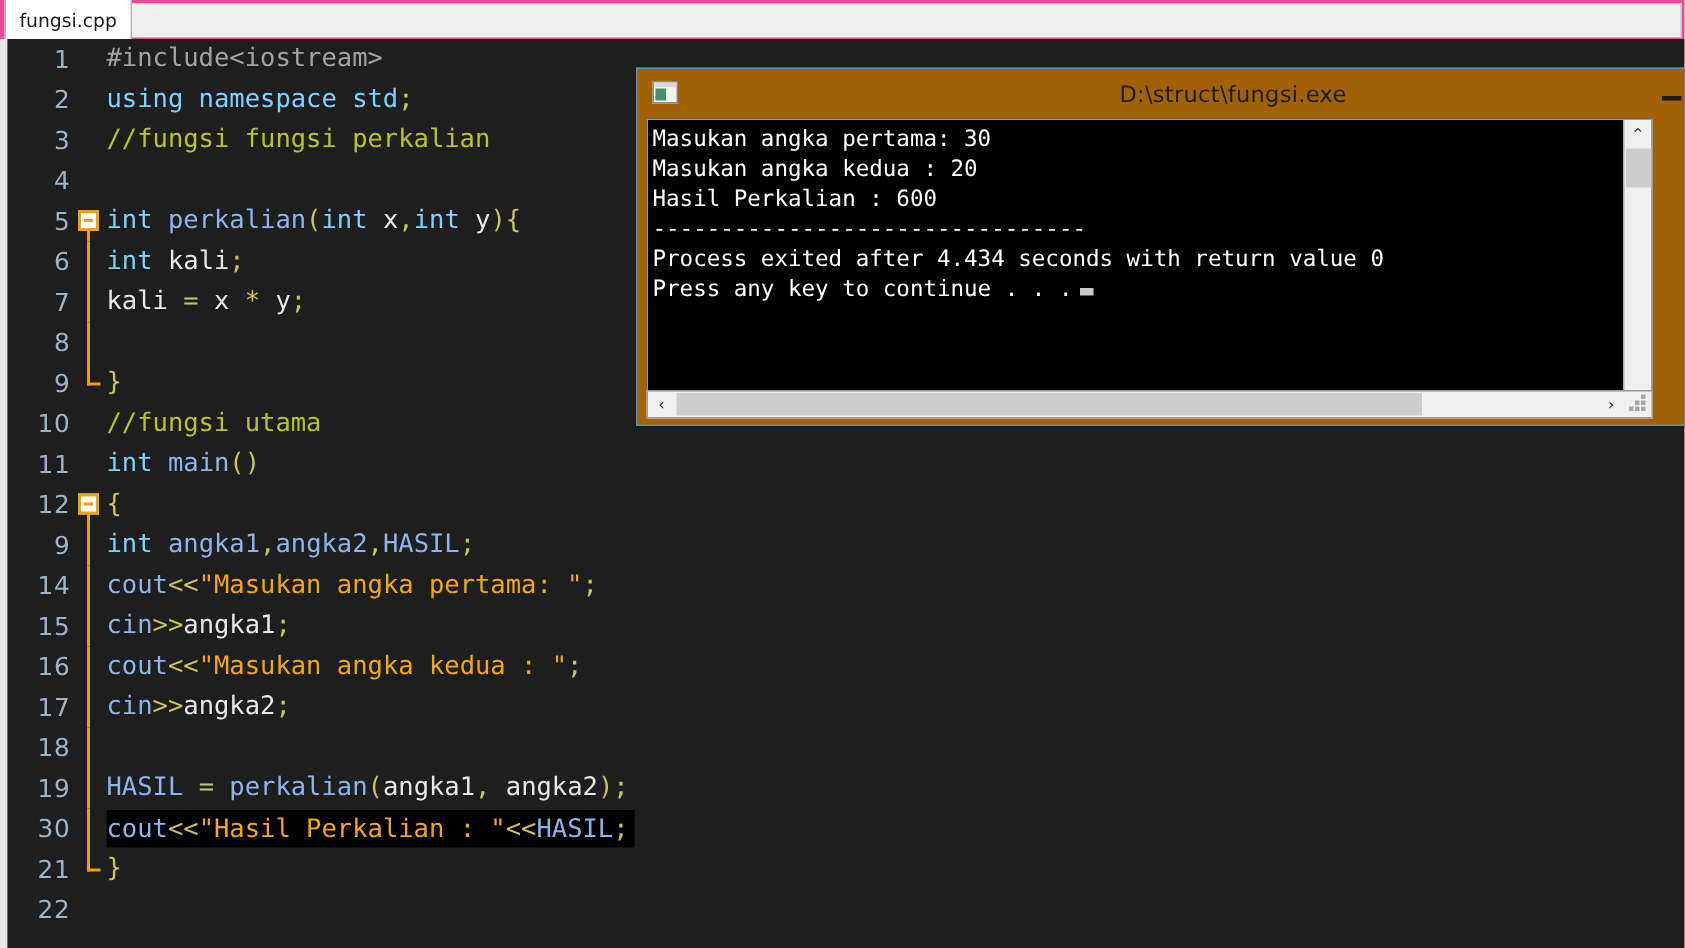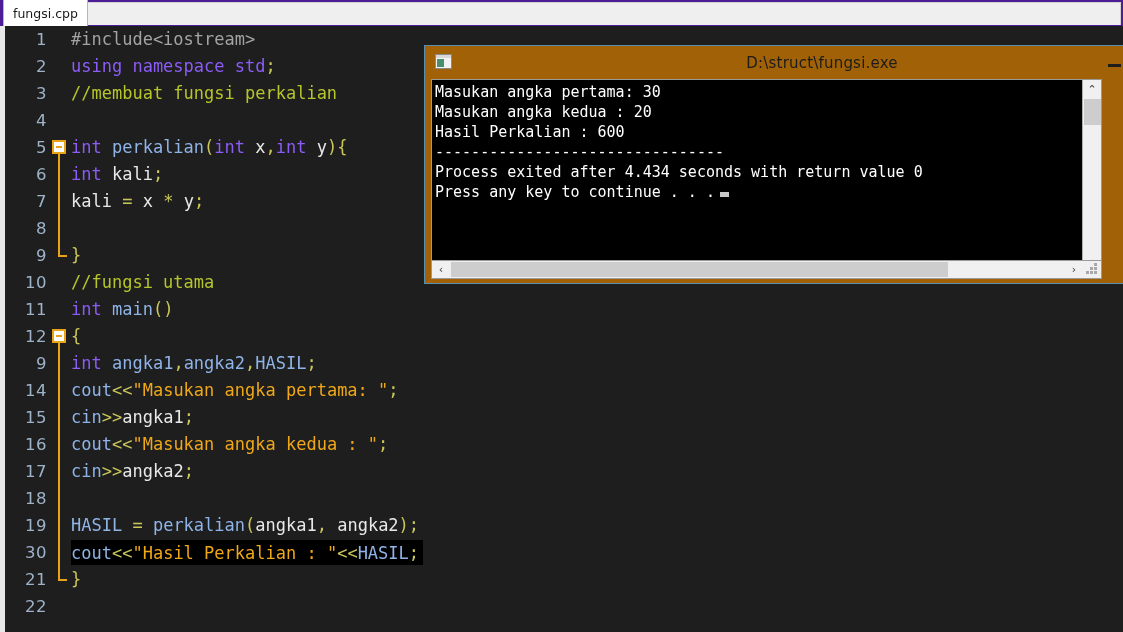--- a/index.html
+++ b/index.html
@@ -22,21 +22,21 @@
     background: #f0f0f0;
     box-sizing: border-box;
   }
 
   
   .tabstrip {
     position: absolute;
     left: 0; top: 0;
     width: 1123px;
     height: 26px;
-    background: #4c1d95;
+    background: #ec4899;
     box-sizing: border-box;
     text-align: right;
   }
   .tabstrip-filler {
     position: absolute;
     left: 74px; top: 2px;
     right: 2px;
     height: 23px;
     background: #efefef;
     border: 1px solid #d3d3d3;
@@ -143,21 +143,21 @@
   .hl {
     position: absolute;
     left: 66px; top: 1px;
     height: 25px;
     background: #000000;
     padding-right: 4px;
     z-index: 1;
   }
 
   
-  .k   { color: #8b5cf6; }          
+  .k   { color: #7dd3fc; }          
   .pp  { color: #a3a3a3; }          
   .cm  { color: #b6c52a; }          
   .id  { color: #8fb4e8; }          
   .op  { color: #c9c65a; }          
   .st  { color: #f0a818; }          
   .pl  { color: #e8e8e8; }          
   .sc  { color: #c9c65a; }          
 
   
   .console-win {
@@ -340,21 +340,21 @@
     <div class="tabstrip-filler"></div>
     <div class="tab-active">
       <span>fungsi.cpp</span>
     </div>
   </div>
 
   <div class="editor">
     <div class="editor-inner" id="code-container">
         <div class="code-line"><span class="lnum">1</span><span class="gutter-slot"></span><span class="ctext"><span class="pp">#include&lt;iostream&gt;</span></span></div>
         <div class="code-line"><span class="lnum">2</span><span class="gutter-slot"></span><span class="ctext"><span class="k">using namespace std</span><span class="sc">;</span></span></div>
-        <div class="code-line"><span class="lnum">3</span><span class="gutter-slot"></span><span class="ctext"><span class="cm">//membuat fungsi perkalian</span></span></div>
+        <div class="code-line"><span class="lnum">3</span><span class="gutter-slot"></span><span class="ctext"><span class="cm">//fungsi fungsi perkalian</span></span></div>
         <div class="code-line"><span class="lnum">4</span><span class="gutter-slot"></span><span class="ctext"><span class="pl"></span></span></div>
         <div class="code-line"><span class="lnum">5</span><span class="gutter-slot"><span class="fold-box"></span><span class="fold-line start"></span></span><span class="ctext"><span class="k">int </span><span class="id">perkalian</span><span class="op">(</span><span class="k">int </span><span class="pl">x</span><span class="sc">,</span><span class="k">int </span><span class="pl">y</span><span class="op">)</span><span class="op">{</span></span></div>
         <div class="code-line"><span class="lnum">6</span><span class="gutter-slot"><span class="fold-line"></span></span><span class="ctext"><span class="k">int </span><span class="pl">kali</span><span class="sc">;</span></span></div>
         <div class="code-line"><span class="lnum">7</span><span class="gutter-slot"><span class="fold-line"></span></span><span class="ctext"><span class="pl">kali </span><span class="op">= </span><span class="pl">x </span><span class="op">* </span><span class="pl">y</span><span class="sc">;</span></span></div>
         <div class="code-line"><span class="lnum">8</span><span class="gutter-slot"><span class="fold-line"></span></span></div>
         <div class="code-line"><span class="lnum">9</span><span class="gutter-slot"><span class="fold-line end"></span></span><span class="ctext"><span class="op">}</span></span></div>
         <div class="code-line"><span class="lnum">10</span><span class="gutter-slot"></span><span class="ctext"><span class="cm">//fungsi utama</span></span></div>
         <div class="code-line"><span class="lnum">11</span><span class="gutter-slot"></span><span class="ctext"><span class="k">int </span><span class="id">main</span><span class="op">()</span></span></div>
         <div class="code-line"><span class="lnum">12</span><span class="gutter-slot"><span class="fold-box"></span><span class="fold-line start"></span></span><span class="ctext"><span class="op">{</span></span></div>
         <div class="code-line"><span class="lnum">9</span><span class="gutter-slot"><span class="fold-line"></span></span><span class="ctext"><span class="k">int </span><span class="id">angka1</span><span class="sc">,</span><span class="id">angka2</span><span class="sc">,</span><span class="id">HASIL</span><span class="sc">;</span></span></div>

